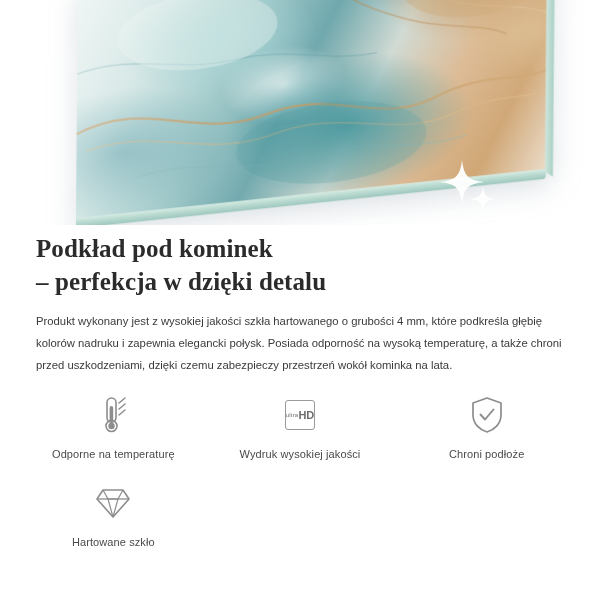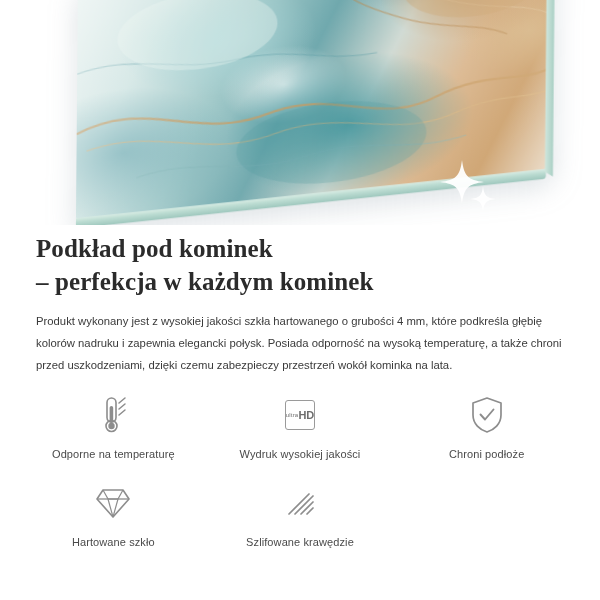--- a/index.html
+++ b/index.html
@@ -164,21 +164,21 @@
     <svg class="sparkle s1" viewBox="0 0 44 44">
       <path d="M22 0 C24 16 28 20 44 22 C28 24 24 28 22 44 C20 28 16 24 0 22 C16 20 20 16 22 0 Z" fill="#ffffff" opacity="0.95"></path>
     </svg>
     <svg class="sparkle s2" viewBox="0 0 26 26">
       <path d="M13 0 C14 9.5 16.5 12 26 13 C16.5 14 14 16.5 13 26 C12 16.5 9.5 14 0 13 C9.5 12 12 9.5 13 0 Z" fill="#ffffff" opacity="0.9"></path>
     </svg>
   </div>
 
   <h1 class="headline">
     <span class="l1">Podkład pod kominek</span>
-    <span class="l2">– perfekcja w każdym kominek</span>
+    <span class="l2">– perfekcja w dzięki detalu</span>
   </h1>
 
   <p class="body-copy">Produkt wykonany jest z wysokiej jakości szkła hartowanego o grubości 4 mm, które podkreśla głębię kolorów nadruku i zapewnia elegancki połysk. Posiada odporność na wysoką temperaturę, a także chroni przed uszkodzeniami, dzięki czemu zabezpieczy przestrzeń wokół kominka na lata.</p>
 
   <div class="features">
 
     <div class="feature">
       <div class="ico">
         <svg width="34" height="40" viewBox="0 0 34 40">
           <rect x="11" y="3" width="9" height="24" rx="4.5" fill="none" stroke="#8d8d8d" stroke-width="1.6"></rect>
@@ -219,28 +219,16 @@
           <path d="M8 4 H28 L34 13 L18 31 L2 13 Z" fill="none" stroke="#8d8d8d" stroke-width="1.6" stroke-linejoin="round"></path>
           <path d="M2 13 H34" stroke="#8d8d8d" stroke-width="1.3"></path>
           <path d="M8 4 L13 13 L18 31" fill="none" stroke="#8d8d8d" stroke-width="1.2"></path>
           <path d="M28 4 L23 13 L18 31" fill="none" stroke="#8d8d8d" stroke-width="1.2"></path>
           <path d="M13 13 H23" stroke="#8d8d8d" stroke-width="1.2"></path>
         </svg>
       </div>
       <div class="cap">Hartowane szkło</div>
     </div>
 
-    <div class="feature">
-      <div class="ico">
-        <svg width="34" height="30" viewBox="0 0 34 30">
-          <path d="M4 26 L26 4 L30 4 L30 8 L8 30" fill="none" stroke="#8d8d8d" stroke-width="0"></path>
-          <line x1="6" y1="26" x2="26" y2="6" stroke="#8d8d8d" stroke-width="1.7" stroke-linecap="round"></line>
-          <line x1="12" y1="26" x2="30" y2="8" stroke="#8d8d8d" stroke-width="1.7" stroke-linecap="round"></line>
-          <line x1="18" y1="26" x2="30" y2="14" stroke="#8d8d8d" stroke-width="1.7" stroke-linecap="round"></line>
-          <line x1="24" y1="26" x2="30" y2="20" stroke="#8d8d8d" stroke-width="1.7" stroke-linecap="round"></line>
-        </svg>
-      </div>
-      <div class="cap">Szlifowane krawędzie</div>
-    </div>
 
 
   </div>
 </div>
 
 </body></html>

